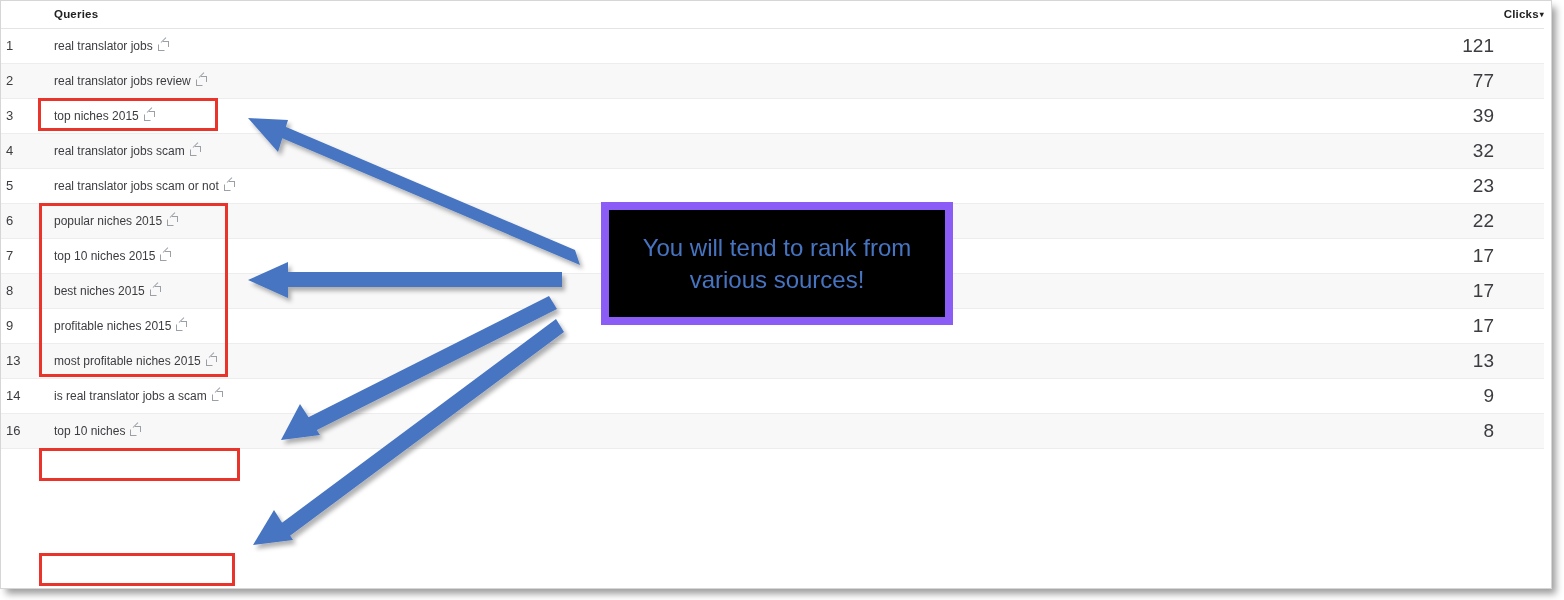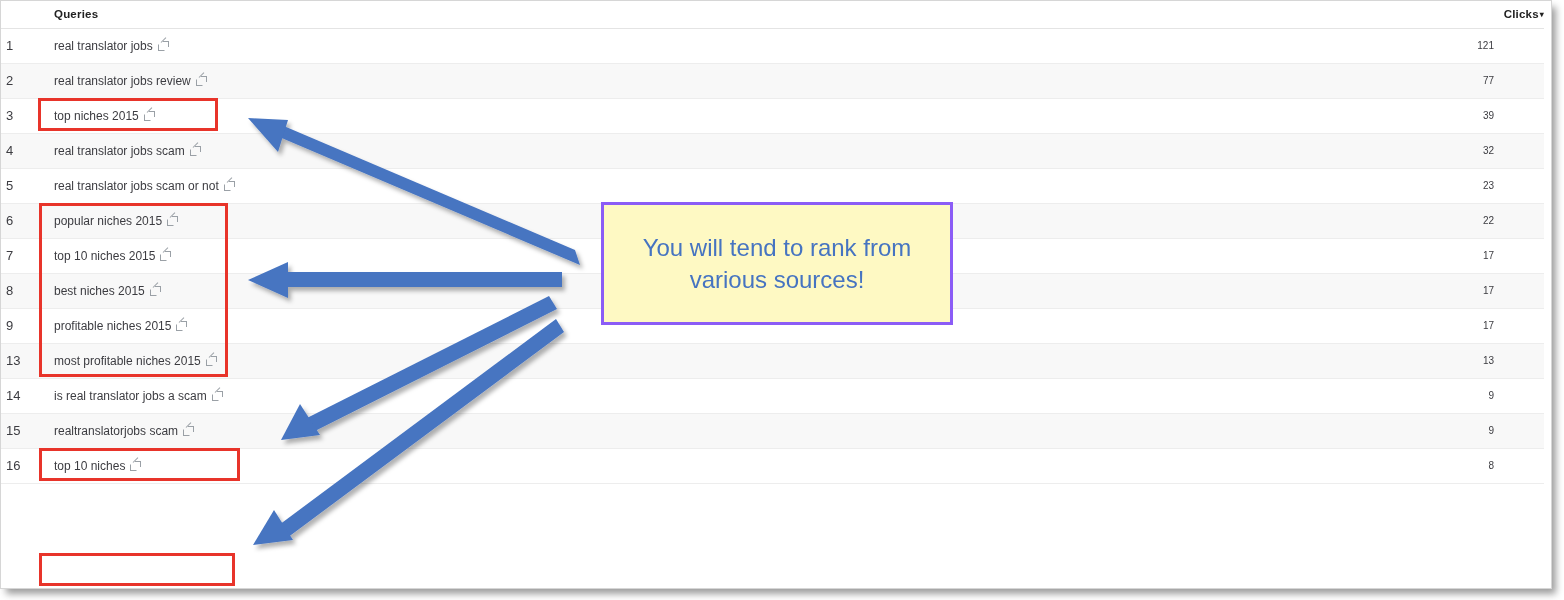--- a/index.html
+++ b/index.html
@@ -65,21 +65,21 @@
     vertical-align: middle;
     border-bottom: 1px solid #ededed;
     height: 35px;
   }
   td.t-num {
     padding-left: 5px;
     color: #3c3c41;
     font-size: 13px;
   }
   td.t-query { padding-left: 15px; white-space: nowrap; }
-  td.t-clicks { text-align: right; padding-right: 50px; color: #3c3c41; font-size: 10px; }
+  td.t-clicks { text-align: right; padding-right: 50px; color: #3c3c41; font-size: 19px; }
 
   .qtext { color: #3c3c41; }
   .extlink {
     display: inline-block;
     width: 9px; height: 9px;
     position: relative;
     margin-left: 5px;
     vertical-align: -1px;
   }
   .extlink i {
@@ -117,22 +117,22 @@
   }
   .redbox {
     position: absolute;
     border: 3px solid #e8342a;
     background: transparent;
   }
   #callout {
     position: absolute;
     left: 601px; top: 202px;
     width: 352px; height: 123px;
-    background: #fef9c3;
-    border: 3px solid #8b5cf6;
+    background: #000000;
+    border: 8px solid #8b5cf6;
     display: flex;
     align-items: center;
     justify-content: center;
     text-align: center;
     padding: 0 14px;
   }
   #callout .ctext {
     font-size: 24px;
     line-height: 32px;
     color: #4674c1;
@@ -210,25 +210,20 @@
             <td class="t-num">13</td>
             <td class="t-query"><span class="qtext">most profitable niches 2015</span><span class="extlink"><i></i></span></td>
             <td class="t-clicks">13</td>
           </tr>
           <tr>
             <td class="t-num">14</td>
             <td class="t-query"><span class="qtext">is real translator jobs a scam</span><span class="extlink"><i></i></span></td>
             <td class="t-clicks">9</td>
           </tr>
           <tr>
-            <td class="t-num">15</td>
-            <td class="t-query"><span class="qtext">realtranslatorjobs scam</span><span class="extlink"><i></i></span></td>
-            <td class="t-clicks">9</td>
-          </tr>
-          <tr>
             <td class="t-num">16</td>
             <td class="t-query"><span class="qtext">top 10 niches</span><span class="extlink"><i></i></span></td>
             <td class="t-clicks">8</td>
           </tr>
         </tbody>
     </table>
 
   </div>
 
   <div id="overlay">

